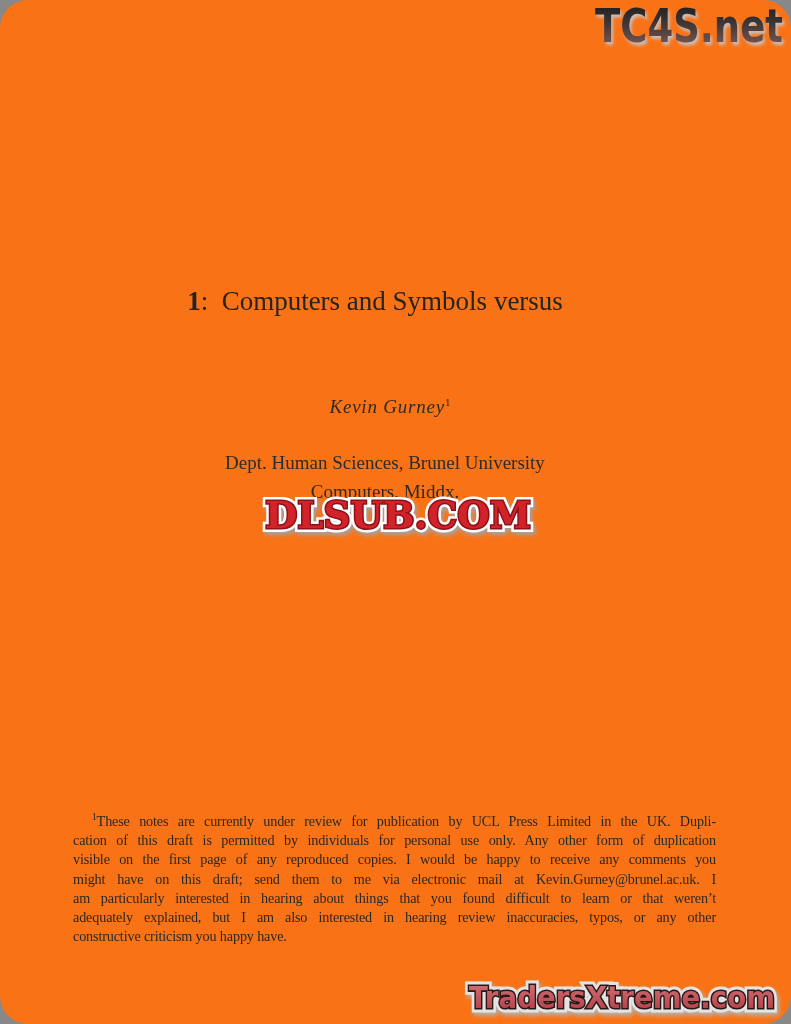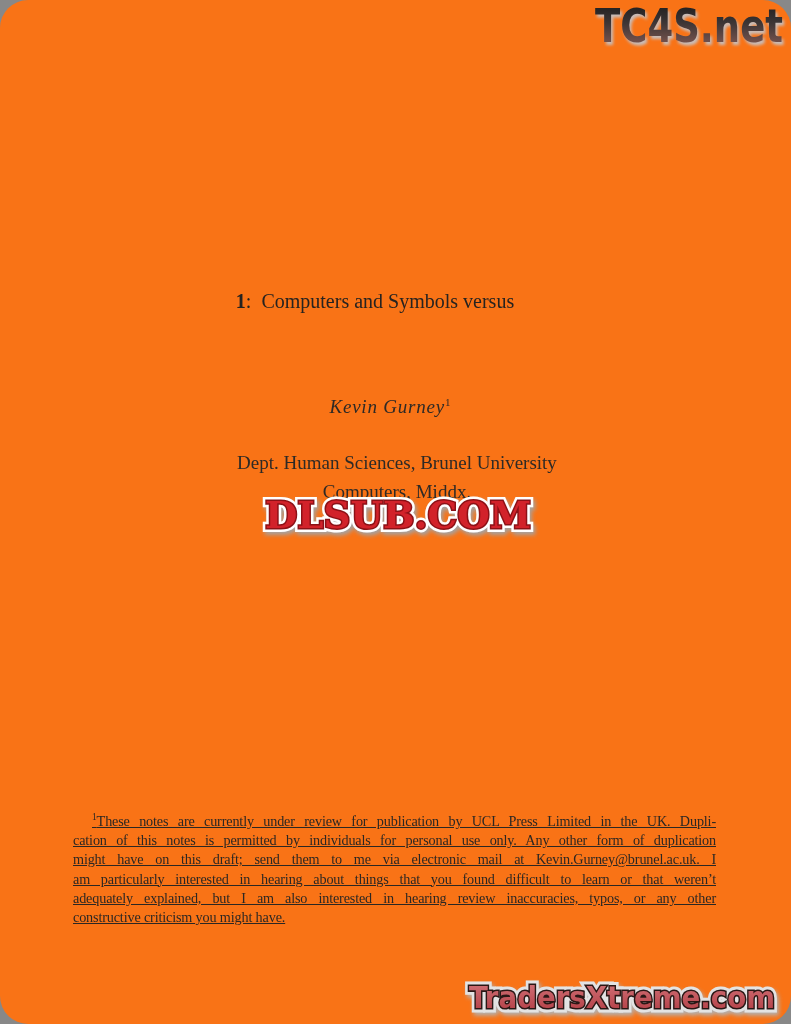--- a/index.html
+++ b/index.html
@@ -6,43 +6,43 @@
   .page{position:relative;width:791px;height:1024px;background:#f97316;overflow:hidden;
         font-family:"Liberation Serif",serif;color:#2e2a26;border-radius:28px;}
 
   
   .wm-tc4s{position:absolute;top:1px;left:589px;width:200px;height:52px;}
   .tc4s-text{font-family:"DejaVu Sans",sans-serif;font-weight:700;font-size:47px;
              filter:drop-shadow(2px 3px 1.5px #c7bdba);}
 
   
   .title{position:absolute;top:283px;left:0;width:750px;text-align:center;
-         font-size:20px;line-height:37px;color:#262320;}
+         font-size:27px;line-height:37px;color:#262320;}
   .title b{font-weight:700;}
 
   
   .author{position:absolute;top:396px;left:0;width:780px;text-align:center;
           font-style:italic;font-size:19px;letter-spacing:0.8px;color:#2e2a26;}
   .author sup{font-size:11px;font-style:normal;letter-spacing:0;}
 
   
-  .affil{position:absolute;top:448px;left:12px;width:770px;text-align:center;
+  .affil{position:absolute;top:448px;left:0;width:770px;text-align:center;
          font-size:19px;line-height:29px;color:#2e2a26;}
 
   
   .wm-dlsub{position:absolute;left:246px;top:486px;width:304px;height:58px;}
   .dlsub-back,.dlsub-front{font-family:"DejaVu Serif",serif;font-weight:700;font-size:38px;
                            paint-order:stroke;}
   .dlsub-back{stroke-width:8;filter:drop-shadow(2px 3px 2px #a3a3a3);}
   .dlsub-front{stroke-width:3;}
 
   
   .footnote{position:absolute;left:73px;top:812px;width:643px;
             font-size:14.2px;line-height:19.2px;letter-spacing:-0.15px;color:#2b2723;}
-  .fn-line{text-align:justify;text-align-last:justify;text-decoration:underline;}
+  .fn-line{text-align:justify;text-align-last:justify;}
   .fn-line.fn-last{text-align-last:left;}
   .fn-indent{display:inline-block;width:19px;}
   .footnote sup{font-size:9.5px;line-height:0;}
 
   
   .wm-traders{position:absolute;left:456px;top:973px;width:335px;height:50px;}
   .tx-back,.tx-front{font-family:"DejaVu Sans",sans-serif;font-weight:700;font-size:31px;
                      paint-order:stroke;}
   .tx-back{stroke-width:9;filter:drop-shadow(2px 3px 2px #b2b2b2);}
   .tx-front{stroke-width:3.2;}
@@ -74,25 +74,26 @@
     <div>Computers, Middx.</div>
   </div>
 
   <svg class="wm-dlsub" viewBox="0 0 304 58">
     <text class="dlsub-back" x="152" y="42" text-anchor="middle" textLength="266" lengthAdjust="spacingAndGlyphs" fill="#ffffff" stroke="#ffffff">DLSUB.COM</text>
     <text class="dlsub-front" x="152" y="42" text-anchor="middle" textLength="266" lengthAdjust="spacingAndGlyphs" fill="#d2222a" stroke="#8c1116">DLSUB.COM</text>
   </svg>
 
   <div class="footnote">
     <div class="fn-line"><span class="fn-indent"></span><sup>1</sup><span>These notes are currently under review for publication by UCL Press Limited in the UK. Dupli-</span></div>
-    <div class="fn-line">cation of this notes is permitted by individuals for personal use only. Any other form of duplication</div>
+    <div class="fn-line">cation of this draft is permitted by individuals for personal use only. Any other form of duplication</div>
+    <div class="fn-line">visible on the first page of any reproduced copies. I would be happy to receive any comments you</div>
     <div class="fn-line">might have on this draft; send them to me via electronic mail at Kevin.Gurney@brunel.ac.uk. I</div>
     <div class="fn-line">am particularly interested in hearing about things that you found difficult to learn or that weren’t</div>
     <div class="fn-line">adequately explained, but I am also interested in hearing review inaccuracies, typos, or any other</div>
-    <div class="fn-line fn-last">constructive criticism you might have.</div>
+    <div class="fn-line fn-last">constructive criticism you happy have.</div>
   </div>
 
   <svg class="wm-traders" viewBox="0 0 335 50">
     <defs>
       <linearGradient id="txGrad" x1="0" y1="0" x2="0" y2="1">
         <stop offset="0" stop-color="#d4767c"></stop>
         <stop offset="1" stop-color="#b03a41"></stop>
       </linearGradient>
     </defs>
     <text class="tx-back" x="166" y="35" text-anchor="middle" textLength="306" lengthAdjust="spacingAndGlyphs" fill="#e3e3e3" stroke="#e3e3e3">TradersXtreme.com</text>

